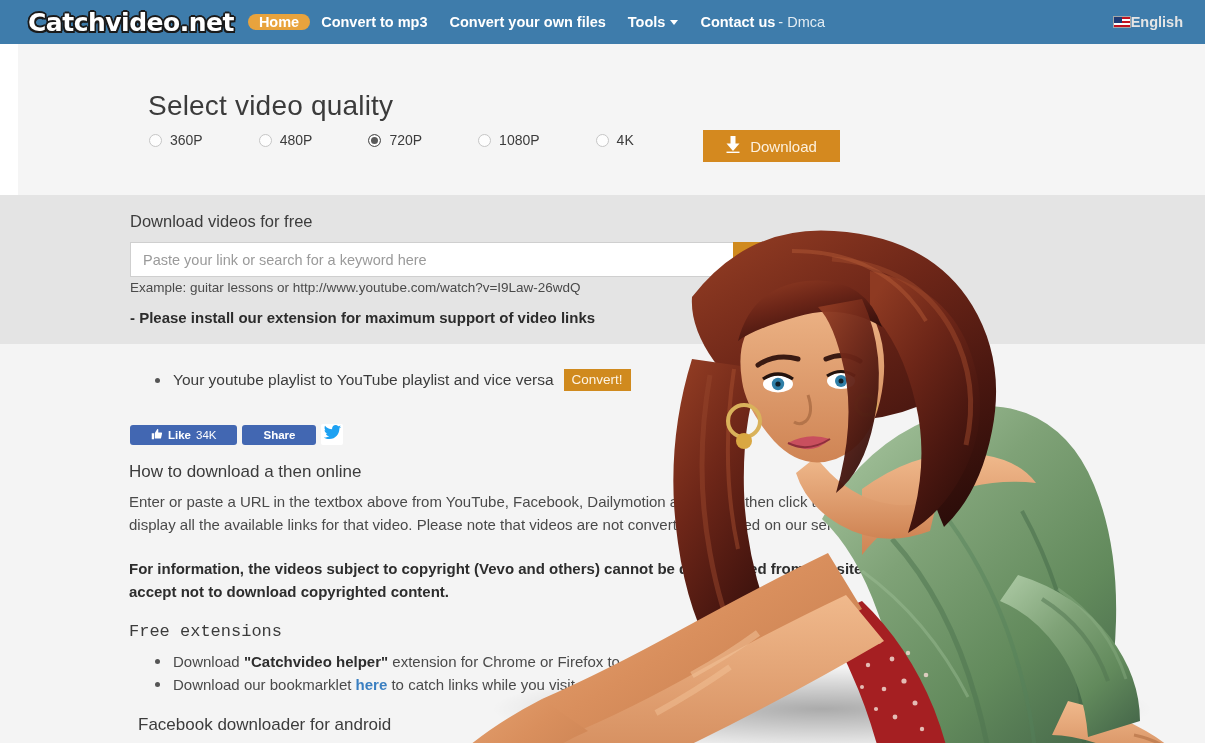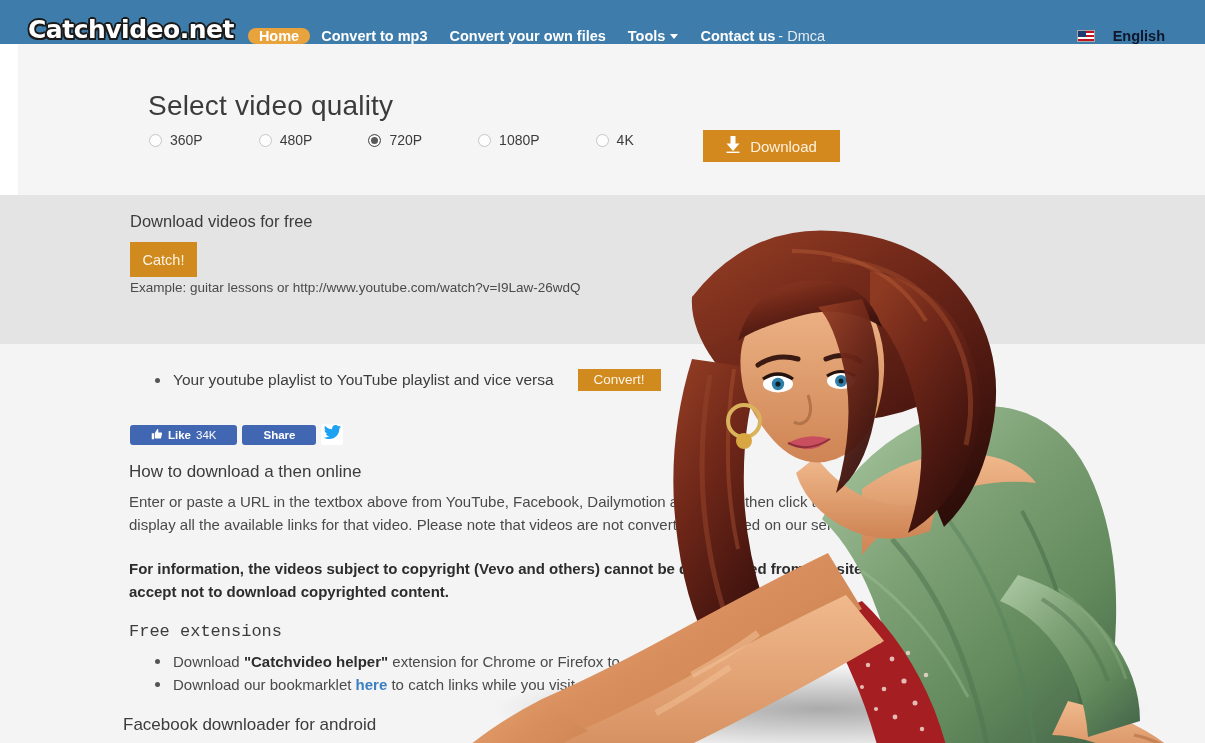--- a/index.html
+++ b/index.html
@@ -11,21 +11,21 @@
     font-family: "Liberation Sans", sans-serif;
   }
   #page { position: relative; width: 1205px; height: 743px; overflow: hidden; background:#fff; }
 
   
   .navbar {
     position: absolute; top: 0; left: 0;
     width: 1205px; height: 44px;
     background: #3e7cab;
     border-bottom: 1px solid #35699l;
-    display: flex; align-items: flex-end;
+    display: flex; align-items: center;
   }
   .brand {
     display: flex; align-items: center;
     padding: 0 14px 0 28px;
     font-size: 25px; font-weight: bold;
     color: #ffffff;
     font-family: "DejaVu Sans", sans-serif;
     letter-spacing: -0.5px;
     text-shadow:
       -1.5px -1.5px 0 #1b1b1b, 1.5px -1.5px 0 #1b1b1b,
@@ -56,22 +56,22 @@
     border-right: 4px solid transparent;
     border-top: 5px solid #ffffff;
   }
   .nav-item .sep { font-weight: normal; margin: 0 3px; opacity: .85; }
   .nav-right {
     margin-left: auto;
     display: flex; align-items: center;
     padding-right: 22px;
   }
   .lang {
-    display: flex; align-items: center; gap: 18px;
-    color: #0f172a; font-size: 14.5px; font-weight: bold;
+    display: flex; align-items: center; gap: 0;
+    color: #e5e5e5; font-size: 14.5px; font-weight: bold;
     cursor: pointer;
   }
   .flag {
     width: 18px; height: 12px;
     position: relative; overflow: hidden;
     border: 1px solid rgba(0,0,0,.35);
     background: #ffffff;
     flex: 0 0 auto;
   }
   .flag .stripes {
@@ -188,25 +188,25 @@
   .spotify-li {
     position: absolute; left: 155px; top: 25px;
     display: flex; align-items: center;
     font-size: 15.5px; color: #3c3c3c;
   }
   .bullet {
     width: 5px; height: 5px; border-radius: 50%;
     background: #555; margin-right: 13px; flex: 0 0 auto;
   }
   .convert-btn {
-    margin-left: 24px;
+    margin-left: 10px;
     background: #d08a1e;
     color: #fdf3e3;
     font-size: 13.5px;
-    padding: 3px 16px 4px;
+    padding: 3px 8px 4px;
     border: none;
     cursor: pointer;
     font-family: "Liberation Sans", sans-serif;
   }
 
   .social-row {
     position: absolute; left: 130px; top: 80px;
     display: flex; align-items: center; gap: 5px;
   }
   .fb-btn {
@@ -237,21 +237,21 @@
   .howto-p  { position: absolute; left: 129px; top: 147px; width: 950px; }
   .howto-b  { position: absolute; left: 129px; top: 214px; width: 950px; }
 
   .ext-h    { position: absolute; left: 129px; top: 278px; font-family: Liberation Mono, monospace; }
   .ext-list { position: absolute; left: 155px; top: 306px; width: 930px; }
   .ext-li { display: flex; align-items: flex-start; font-size: 15px; color: #4a4a4a; line-height: 23px; }
   .ext-li .bullet { margin-top: 9px; }
   .ext-li b { color: #2d2d2d; }
   .link-blue { color: #3a7fc1; font-weight: bold; cursor: pointer; }
 
-  .fb-android-h { position: absolute; left: 123px; top: 371px; }
+  .fb-android-h { position: absolute; left: 138px; top: 371px; }
 
   
   .overlay-fig {
     position: absolute;
     left: 392px; top: 189px;
     width: 820px; height: 560px;
     pointer-events: none;
   }
   .overlay-fig svg { display:block; width:100%; height:100%; }
 </style>
@@ -328,24 +328,26 @@
         <rect x="0.5" y="15.6" width="13" height="1.4" fill="#ffffff"></rect>
       </svg>
     </span>
     <span>Download</span>
   </button>
 
   <div class="band-gray"></div>
   <div class="dl-free-title">Download videos for free</div>
 
   <div class="search-wrap">
+    <input class="search-input" type="text" placeholder="Paste your link or search for a keyword here" style="">
     <button class="catch-btn">Catch!</button>
   </div>
 
   <div class="example-txt">Example: guitar lessons or http://www.youtube.com/watch?v=I9Law-26wdQ</div>
+  <div class="ext-note">- Please install our extension for maximum support of video links</div>
 
   <div class="content">
 
     <div class="spotify-li">
       <span class="bullet"></span>
       <span>Your youtube playlist to YouTube playlist and vice versa</span>
       <button class="convert-btn">Convert!</button>
     </div>
 
     <div class="social-row">

